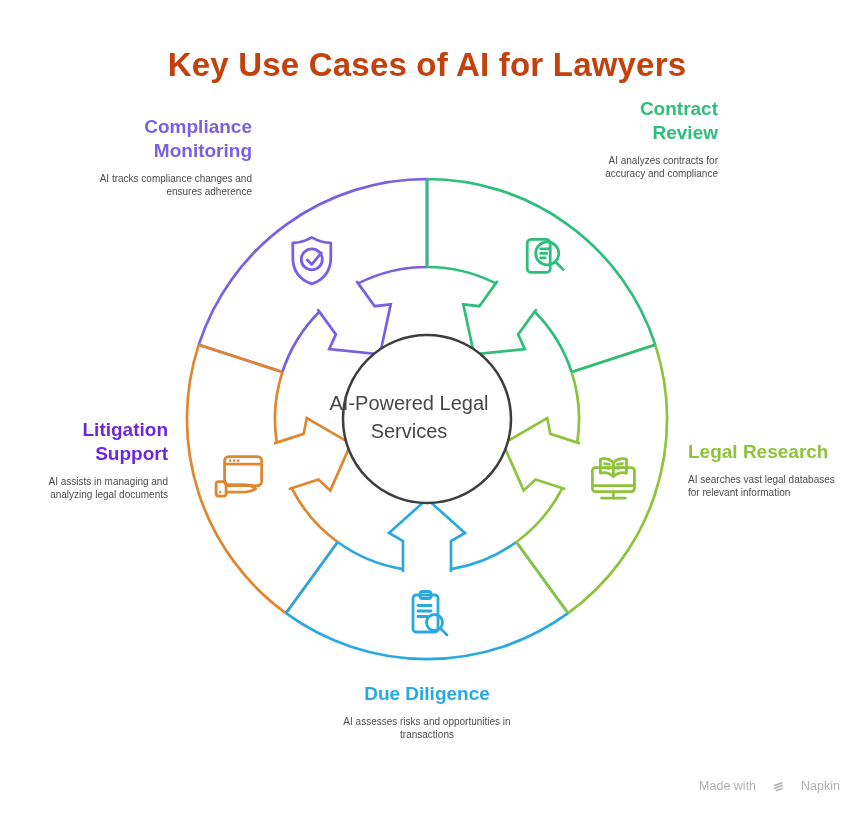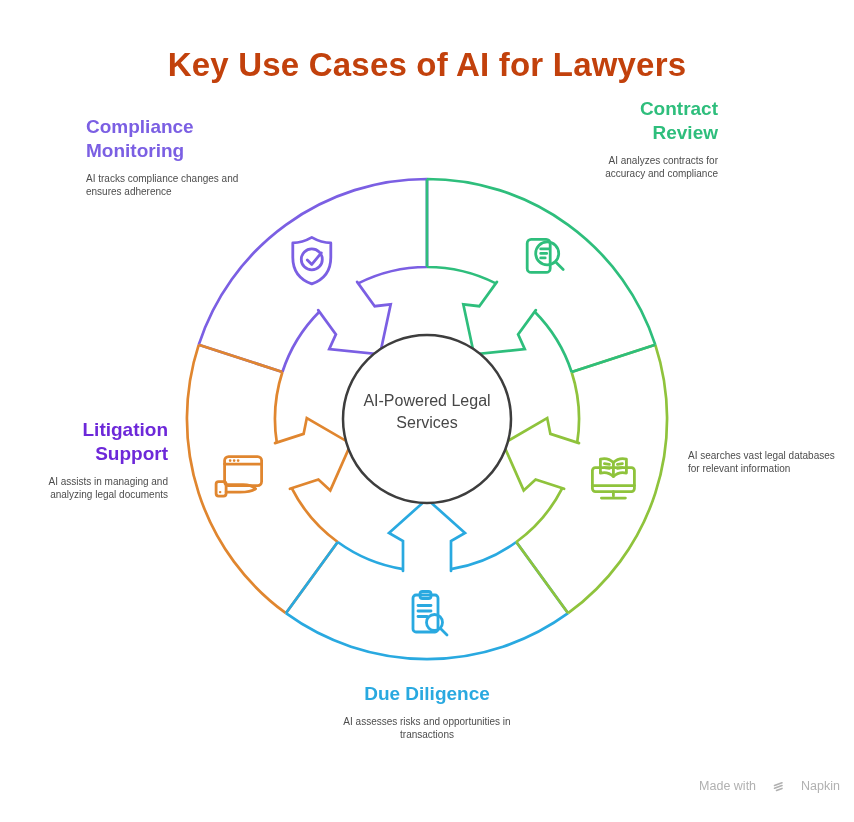--- a/index.html
+++ b/index.html
@@ -8,29 +8,29 @@
     background:#ffffff;
     font-family:"Liberation Sans", sans-serif;
   }
   .title{
     position:absolute;left:0;top:46px;width:854px;text-align:center;
     font-size:33px;font-weight:700;color:#c2410c;letter-spacing:.2px;
   }
   .seg-block{position:absolute;}
   .seg-heading{font-size:19px;font-weight:600;line-height:1.26;}
   .seg-desc{font-size:10px;color:#4d4d4d;line-height:1.33;margin-top:9px;}
-  #label-compliance{left:86px;top:115px;width:166px;}
+  #label-compliance{left:86px;top:115px;width:166px;text-align:right;}
   #label-contract{left:600px;top:97px;width:118px;text-align:right;}
   #label-legal{left:688px;top:440px;width:154px;text-align:left;}
   #label-due{left:337px;top:682px;width:180px;text-align:center;}
   #label-litigation{left:42px;top:418px;width:126px;text-align:right;}
   #diagram-svg{position:absolute;left:0;top:0;}
   .center-label{
-    position:absolute;left:347px;top:390px;width:160px;text-align:center;
-    font-size:16px;color:#474747;line-height:1.38;
+    position:absolute;left:329px;top:390px;width:160px;text-align:center;
+    font-size:20px;color:#474747;line-height:1.38;
   }
   .watermark{
     position:absolute;right:14px;top:779px;display:flex;align-items:center;gap:16px;
     font-size:12.5px;color:#b1b1b1;
   }
   .watermark svg{display:block;}
 </style>
 </head>
 <body>
 
@@ -91,20 +91,21 @@
   <div class="seg-heading" style="color: rgb(123, 95, 227);">Compliance Monitoring</div>
   <div class="seg-desc">AI tracks compliance changes and ensures adherence</div>
 </div>
 
 <div class="seg-block" id="label-contract">
   <div class="seg-heading" style="color: rgb(46, 190, 124);">Contract Review</div>
   <div class="seg-desc">AI analyzes contracts for accuracy and compliance</div>
 </div>
 
 <div class="seg-block" id="label-legal">
+  <div class="seg-heading" style="color: rgb(143, 195, 60);">Legal Research</div>
   <div class="seg-desc">AI searches vast legal databases for relevant information</div>
 </div>
 
 <div class="seg-block" id="label-due">
   <div class="seg-heading" style="color: rgb(41, 169, 224);">Due Diligence</div>
   <div class="seg-desc">AI assesses risks and opportunities in transactions</div>
 </div>
 
 <div class="seg-block" id="label-litigation">
   <div class="seg-heading" style="color: #6d28d9;">Litigation Support</div>

